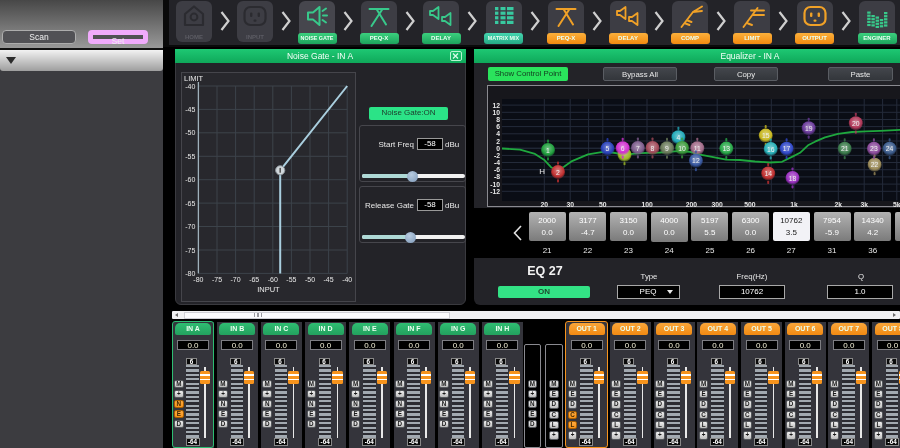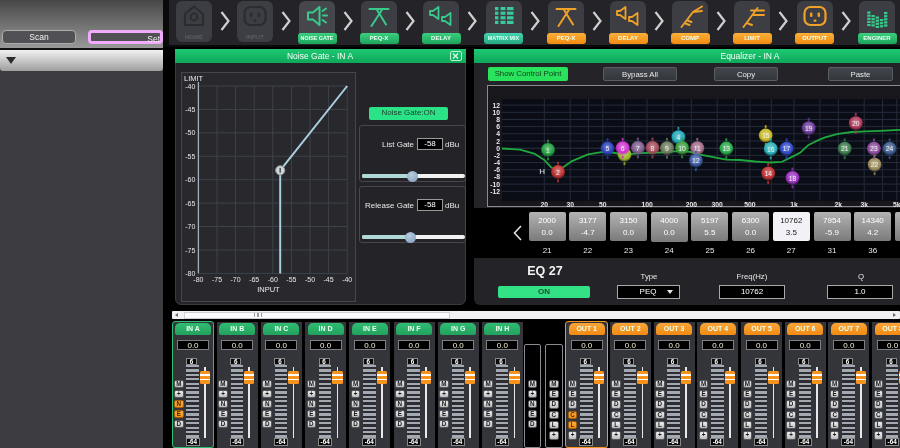--- a/index.html
+++ b/index.html
@@ -5,21 +5,21 @@
 html,body { width:900px; height:448px; background:#000; overflow:hidden; }
 body, div, span { font-family:"Liberation Sans", sans-serif; }
 #app { position:relative; width:900px; height:448px; background:#000; overflow:hidden; }
 .abs { position:absolute; }
 </style></head><body>
 <div id="app">
 
 <div class="abs" style="left:0;top:0;width:163px;height:448px;background:#3c3c40;"></div>
 <div class="abs" style="left:0;top:0;width:163px;height:48px;background:linear-gradient(#474747,#999);"></div>
 <div class="abs" style="left:2px;top:30px;width:74px;height:14px;background:#515155;border:1px solid #adadad;border-radius:4px;color:#f0f0f0;font-size:8.5px;text-align:center;line-height:12px;">Scan</div>
-<div class="abs" style="left:88px;top:30px;width:75px;height:14px;background:#515155;border:3px solid #f0abfc;border-radius:4px;color:#f0f0f0;font-size:8.5px;text-align:right;line-height:12px;">Set</div>
+<div class="abs" style="left:88px;top:30px;width:60px;height:14px;background:#515155;border:5px solid #f0abfc;border-radius:4px;color:#f0f0f0;font-size:8.5px;text-align:center;line-height:12px;">Set</div>
 <div class="abs" style="left:0;top:48px;width:163px;height:2px;background:#111;"></div>
 <div class="abs" style="left:0;top:50px;width:163px;height:21px;background:linear-gradient(#f2f2f2,#9e9e9e);border-radius:0 0 3px 3px;"></div>
 <div class="abs" style="left:6px;top:57px;width:0;height:0;border-left:5.5px solid transparent;border-right:5.5px solid transparent;border-top:7px solid #2b2b2b;"></div>
 <div class="abs" style="left:163px;top:0;width:737px;height:47px;background:#0a0a0a;"></div>
 <div class="abs" style="left:169px;top:0;width:731px;height:45px;background:#232328;"></div>
 <div class="abs" style="left:176.0px;top:1px;width:36px;height:41px;background:#3d3d44;border-radius:6px;"></div>
 <div class="abs" style="left:181.0px;top:3px;width:26px;height:26px;"><svg width="26" height="26" viewBox="0 0 26 26">
         <path d="M4 11 L13 3.5 L22 11 L22 22 L4 22 Z" fill="none" stroke="#2b2b30" stroke-width="2.2" stroke-linejoin="round"></path>
         <circle cx="13" cy="14" r="3.4" fill="none" stroke="#2b2b30" stroke-width="2"></circle>
       </svg></div>
@@ -200,21 +200,21 @@
       <text x="73.2" y="210.4" font-size="7" fill="#e8e8e8" text-anchor="middle" font-family="Liberation Sans">-65</text>
       <text x="91.8" y="210.4" font-size="7" fill="#e8e8e8" text-anchor="middle" font-family="Liberation Sans">-60</text>
       <text x="110.4" y="210.4" font-size="7" fill="#e8e8e8" text-anchor="middle" font-family="Liberation Sans">-55</text>
       <text x="129.0" y="210.4" font-size="7" fill="#e8e8e8" text-anchor="middle" font-family="Liberation Sans">-50</text>
       <text x="147.6" y="210.4" font-size="7" fill="#e8e8e8" text-anchor="middle" font-family="Liberation Sans">-45</text>
       <text x="166.2" y="210.4" font-size="7" fill="#e8e8e8" text-anchor="middle" font-family="Liberation Sans">-40</text>
       <text x="87.4" y="220.4" font-size="7.5" fill="#e8e8e8" text-anchor="middle" font-family="Liberation Sans">INPUT</text>
     </svg>
 <div class="abs" style="left:369px;top:107px;width:79px;height:12.5px;background:#2be387;border-radius:2px;color:#1e3a2b;font-size:8px;text-align:center;line-height:12.5px;">Noise Gate:ON</div>
 <div class="abs" style="left:359px;top:125px;width:107px;height:57px;border:1px solid #46464c;border-radius:3px;"></div>
-<div class="abs" style="left:360px;top:139px;width:54px;height:12px;font-size:8px;color:#e8e8e8;font-weight:normal;text-align:right;line-height:12px;letter-spacing:0px;white-space:nowrap;">List Gate</div>
+<div class="abs" style="left:360px;top:139px;width:54px;height:12px;font-size:8px;color:#e8e8e8;font-weight:normal;text-align:right;line-height:12px;letter-spacing:0px;white-space:nowrap;">Start Freq</div>
 <div class="abs" style="left:417px;top:138px;width:26px;height:12px;background:#000;border:1px solid #999;color:#fff;font-size:8px;text-align:center;line-height:10.5px;">-58</div>
 <div class="abs" style="left:445px;top:139px;width:20px;height:12px;font-size:8px;color:#e8e8e8;font-weight:normal;text-align:left;line-height:12px;letter-spacing:0px;white-space:nowrap;">dBu</div>
 <div class="abs" style="left:362px;top:174px;width:103px;height:4px;background:#f2f2f2;border-radius:2px;"></div>
 <div class="abs" style="left:362px;top:174px;width:50px;height:4px;background:#aed9d6;border-radius:2px;"></div>
 <div class="abs" style="left:407px;top:170.5px;width:11px;height:11px;background:radial-gradient(circle at 40% 35%, #b8cce0, #7d98b8);border-radius:50%;"></div>
 <div class="abs" style="left:359px;top:186px;width:107px;height:57px;border:1px solid #46464c;border-radius:3px;"></div>
 <div class="abs" style="left:360px;top:200px;width:54px;height:12px;font-size:8px;color:#e8e8e8;font-weight:normal;text-align:right;line-height:12px;letter-spacing:0px;white-space:nowrap;">Release Gate</div>
 <div class="abs" style="left:417px;top:199px;width:26px;height:12px;background:#000;border:1px solid #999;color:#fff;font-size:8px;text-align:center;line-height:10.5px;">-58</div>
 <div class="abs" style="left:445px;top:200px;width:20px;height:12px;font-size:8px;color:#e8e8e8;font-weight:normal;text-align:left;line-height:12px;letter-spacing:0px;white-space:nowrap;">dBu</div>
 <div class="abs" style="left:362px;top:235px;width:103px;height:4px;background:#f2f2f2;border-radius:2px;"></div>

